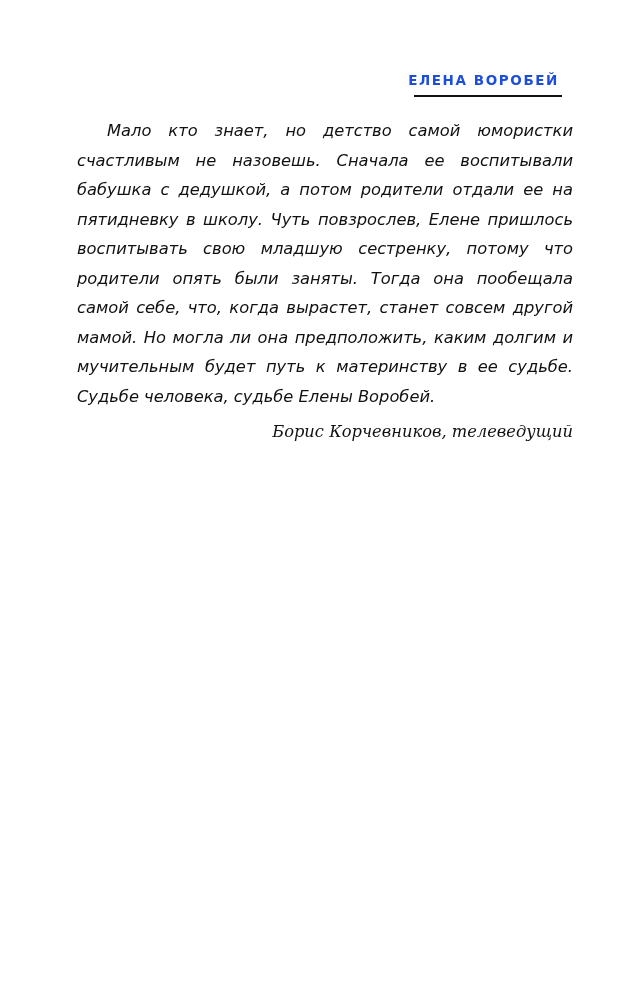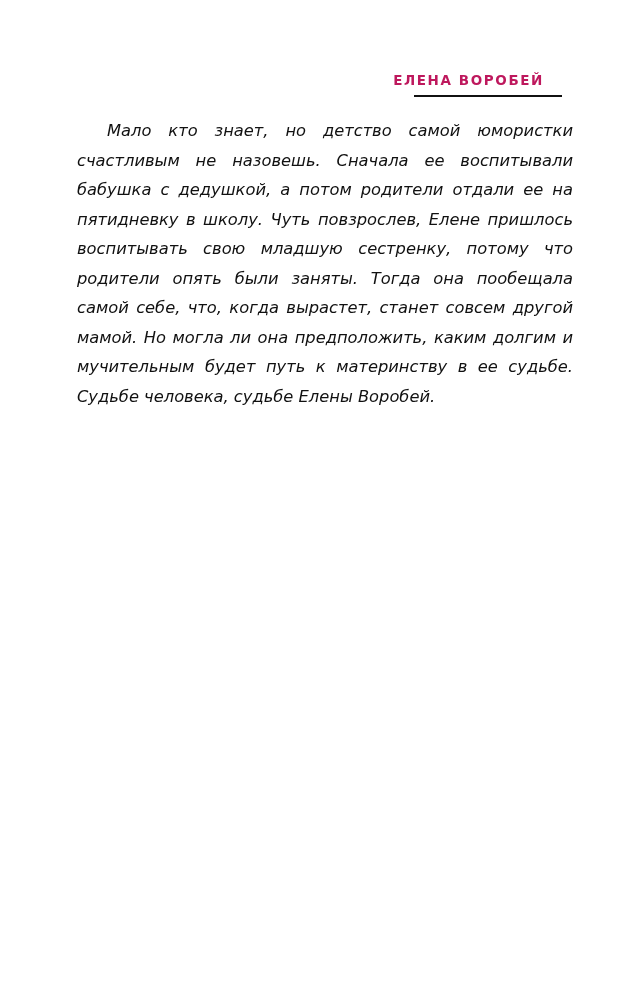--- a/index.html
+++ b/index.html
@@ -21,28 +21,28 @@
     left: 0;
     top: 0;
     width: 619px;
     height: 1001px;
     background: #ffffff;
     box-sizing: border-box;
   }
 
   .running-head {
     position: absolute;
-    right: 75px;
+    right: 60px;
     top: 72px;
     text-align: right;
     font-family: "DejaVu Sans", sans-serif;
     font-size: 13.5px;
     letter-spacing: 1.6px;
     font-weight: 700;
-    color: #be185d;
+    color: #1d4ed8;
     white-space: nowrap;
   }
 
   .running-head-rule {
     position: absolute;
     right: 57px;
     top: 95px;
     width: 148px;
     height: 1.5px;
     background: #111111;
@@ -82,15 +82,16 @@
 <body>
 
 <div class="page">
 
   <div class="running-head">ЕЛЕНА ВОРОБЕЙ</div>
 
   <div class="running-head-rule"></div>
 
   <div class="body-block">
     <p class="body-text">Мало кто знает, но детство самой юмористки счастливым не назовешь. Сначала ее воспитывали бабушка с дедушкой, а потом родители отдали ее на пятидневку в школу. Чуть повзрослев, Елене пришлось воспитывать свою младшую сестренку, потому что родители опять были заняты. Тогда она пообещала самой себе, что, когда вырастет, станет совсем другой мамой. Но могла ли она предположить, каким долгим и мучительным будет путь к материнству в ее судьбе. Судьбе человека, судьбе Елены Воробей.</p>
+    <p class="attribution">Борис Корчевников, телеведущий</p>
   </div>
 
 </div>
 
 </body></html>

